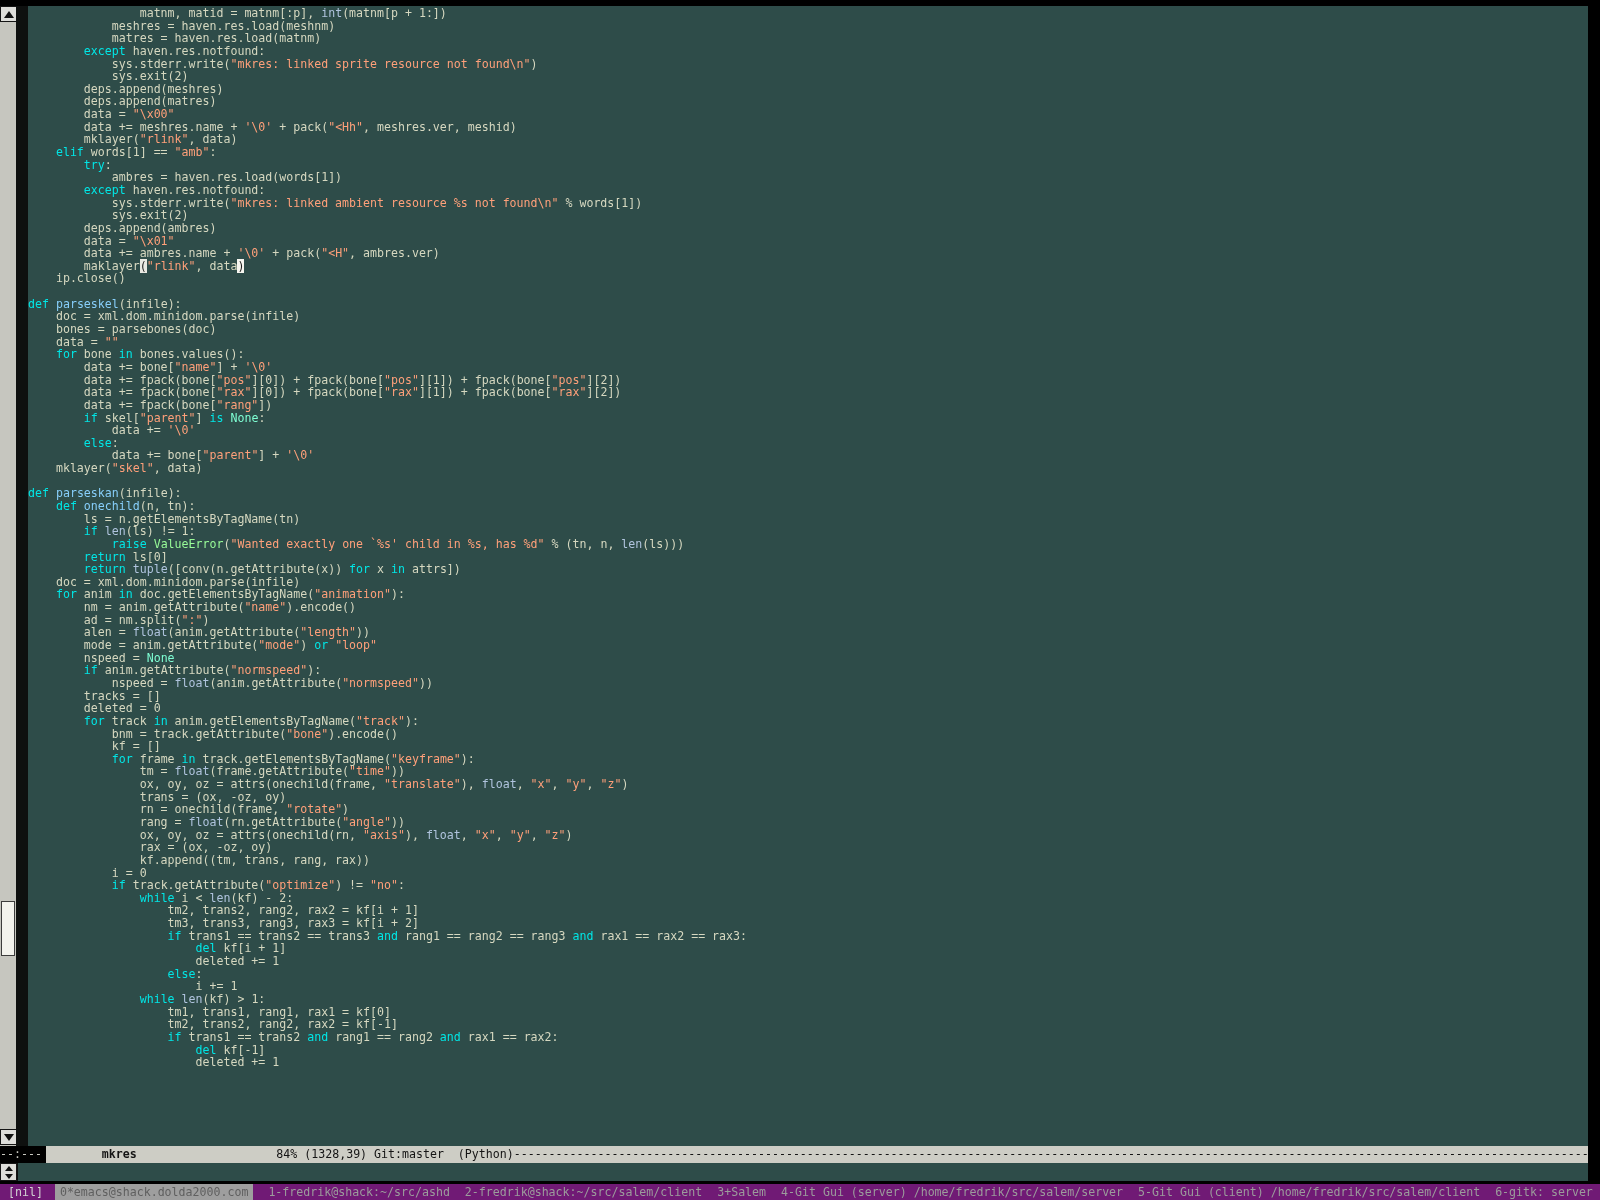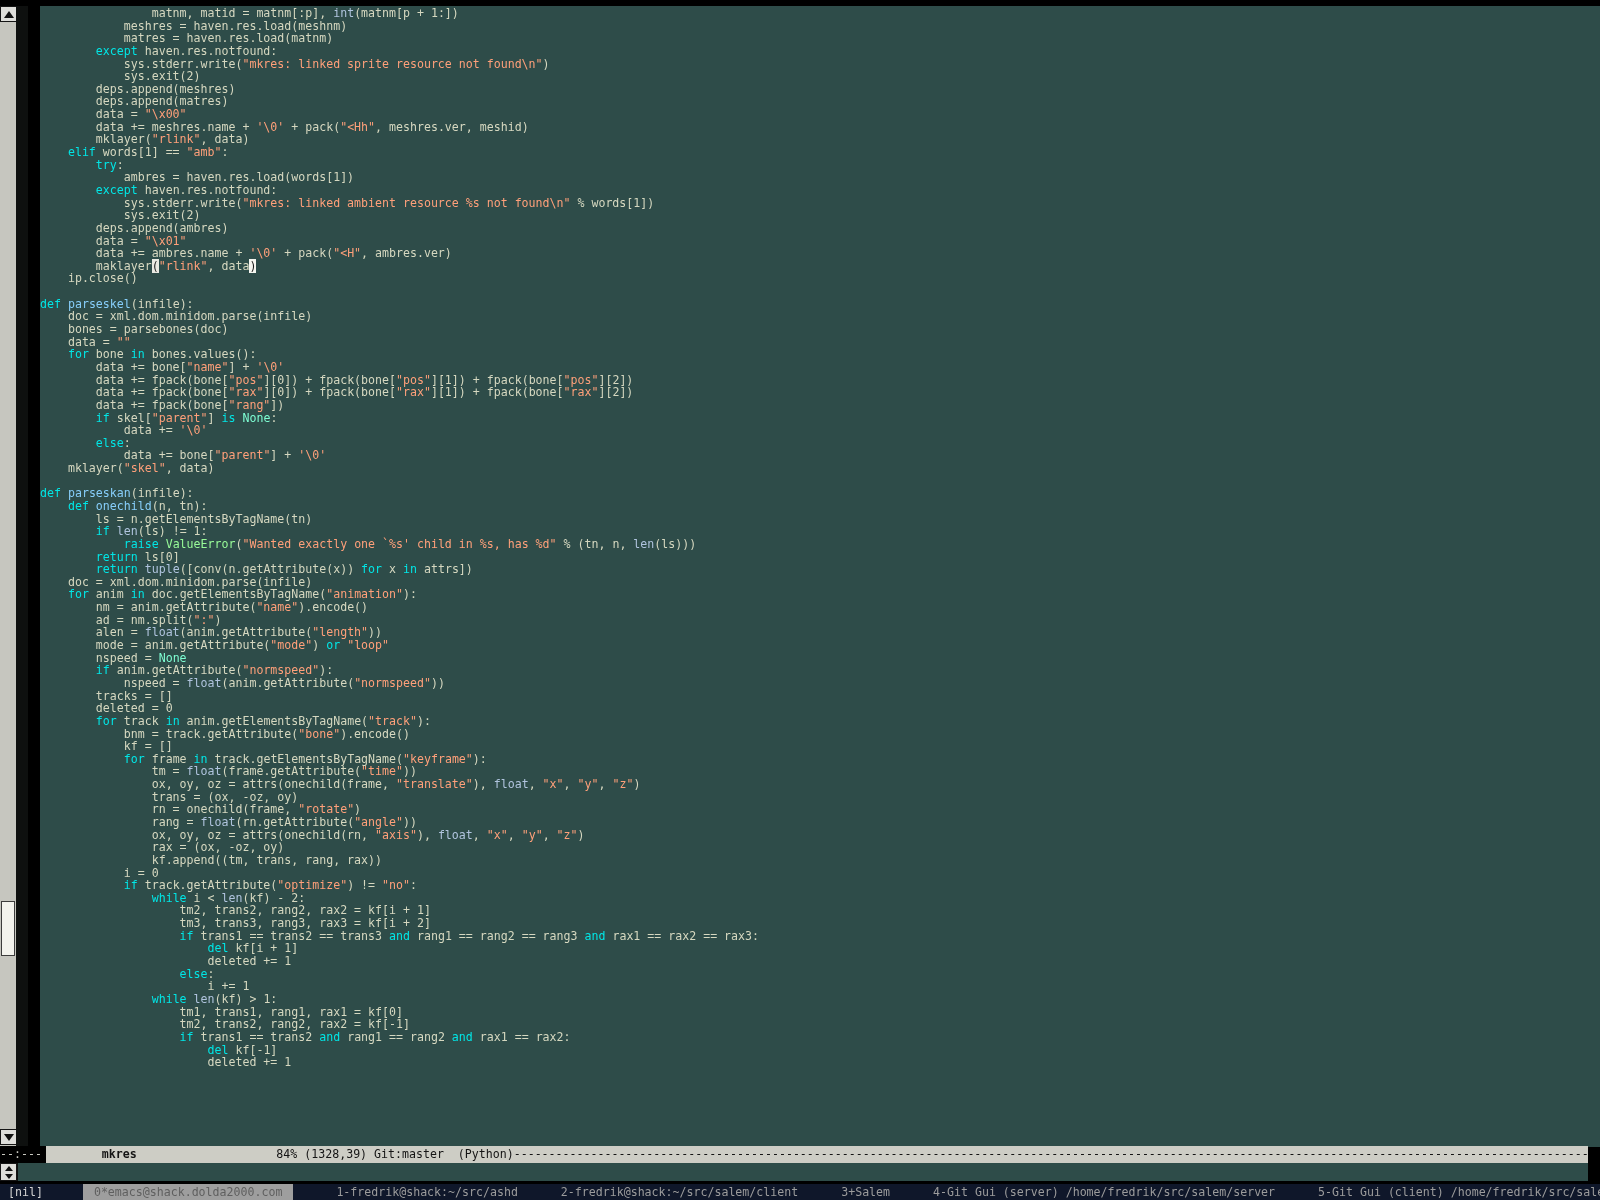--- a/index.html
+++ b/index.html
@@ -13,21 +13,21 @@
   .sb-btn.down{top:1129px;}
   .tri-up{width:0;height:0;border-left:5px solid transparent;border-right:5px solid transparent;border-bottom:7px solid #111;}
   .tri-down{width:0;height:0;border-left:5px solid transparent;border-right:5px solid transparent;border-top:7px solid #111;}
   .tri-up.small{border-left-width:4px;border-right-width:4px;border-bottom-width:5px;}
   .tri-down.small{border-left-width:4px;border-right-width:4px;border-top-width:5px;}
   .sb-thumb{position:absolute;left:1px;top:901px;width:14px;height:55px;background:#f3f3ed;
             border:1px solid #3c3c3c;box-sizing:border-box;}
   .fringe{position:absolute;left:16px;top:6px;width:12px;height:1175px;background:#0e100f;}
   
   .text-area{position:absolute;left:28px;top:6px;width:1560px;height:1140px;background:#2e4c49;
-             overflow:hidden;padding-top:1px;margin-left:12px;}
+             overflow:hidden;padding-top:1px;}
   .line{height:12.65px;line-height:12.65px;font-size:11.6px;white-space:pre;color:#d6d8c0;}
   .f-d{color:#d6d8c0;}
   .f-k{color:#00e6e6;}
   .f-s{color:#ffa07a;}
   .f-f{color:#87cefa;}
   .f-b{color:#b0c4de;}
   .f-c{color:#7fffd4;}
   .f-t{color:#98fb98;}
   .f-pm{background:#e9e9e2;color:#1b1b1b;}
   .f-cur{background:#f6f6f0;color:#1b1b1b;}
@@ -36,26 +36,26 @@
             font-size:11.6px;line-height:17px;white-space:pre;}
   .ml-dark{width:46px;background:#000;color:#c9c9c1;overflow:hidden;}
   .ml-bar{flex:1;background:#cdcdc5;color:#141414;overflow:hidden;}
   .ml-bar b{font-weight:bold;}
   
   .spinner{position:absolute;left:0;top:1163px;width:17px;height:18px;background:#dededa;
            border:1px solid #151515;box-sizing:border-box;display:flex;flex-direction:column;
            align-items:center;justify-content:space-around;}
   .minibuffer{position:absolute;left:18px;top:1163px;width:1570px;height:18px;background:#2e4c49;}
   
-  .taskbar{position:absolute;left:0;top:1184px;width:1600px;height:16px;background:#0f172a;
+  .taskbar{position:absolute;left:0;top:1184px;width:1600px;height:16px;background:#701a75;
            font-size:11.6px;line-height:16px;white-space:pre;display:flex;align-items:center;
-           overflow:hidden;gap:28px;}
+           overflow:hidden;}
   .task{color:#9c9c9c;margin-right:15px;}
   .task.group{color:#d2d2d2;margin-left:8px;margin-right:12px;}
-  .task.active{background:#9e9e9e;color:#5f5f5f;padding:0 11px;}
+  .task.active{background:#9e9e9e;color:#5f5f5f;padding:0 5px;}
 </style>
 </head>
 <body>
 
 <div class="screen">
 
   <div class="sb-track"></div>
   <div class="sb-btn up">
     <span class="tri-up"></span>
   </div>

